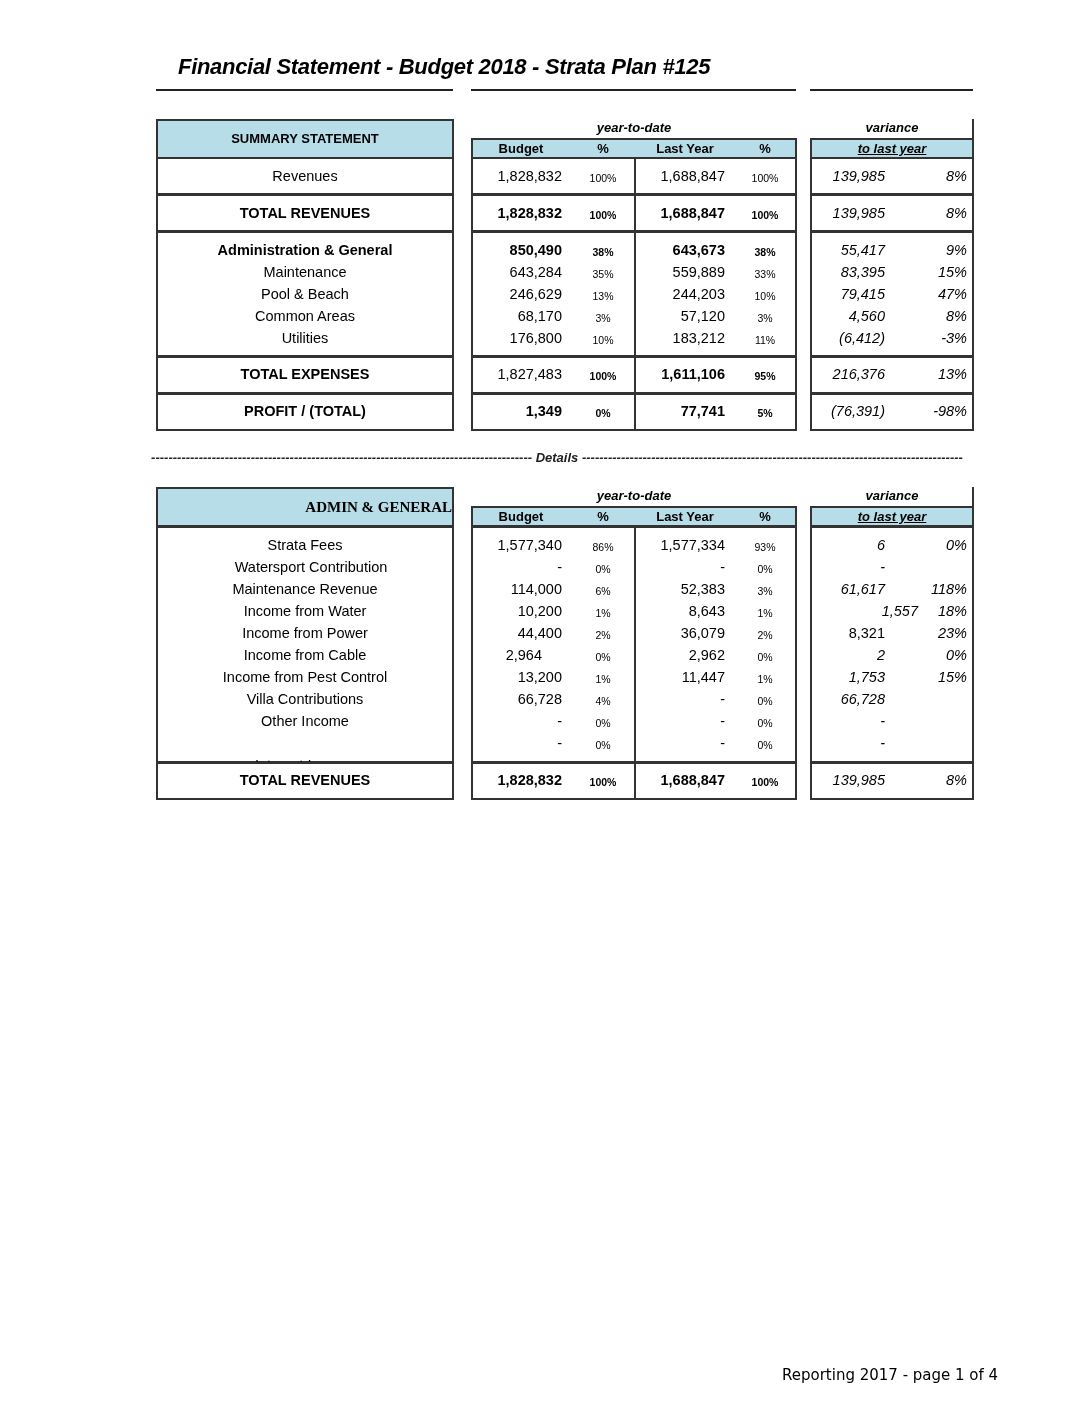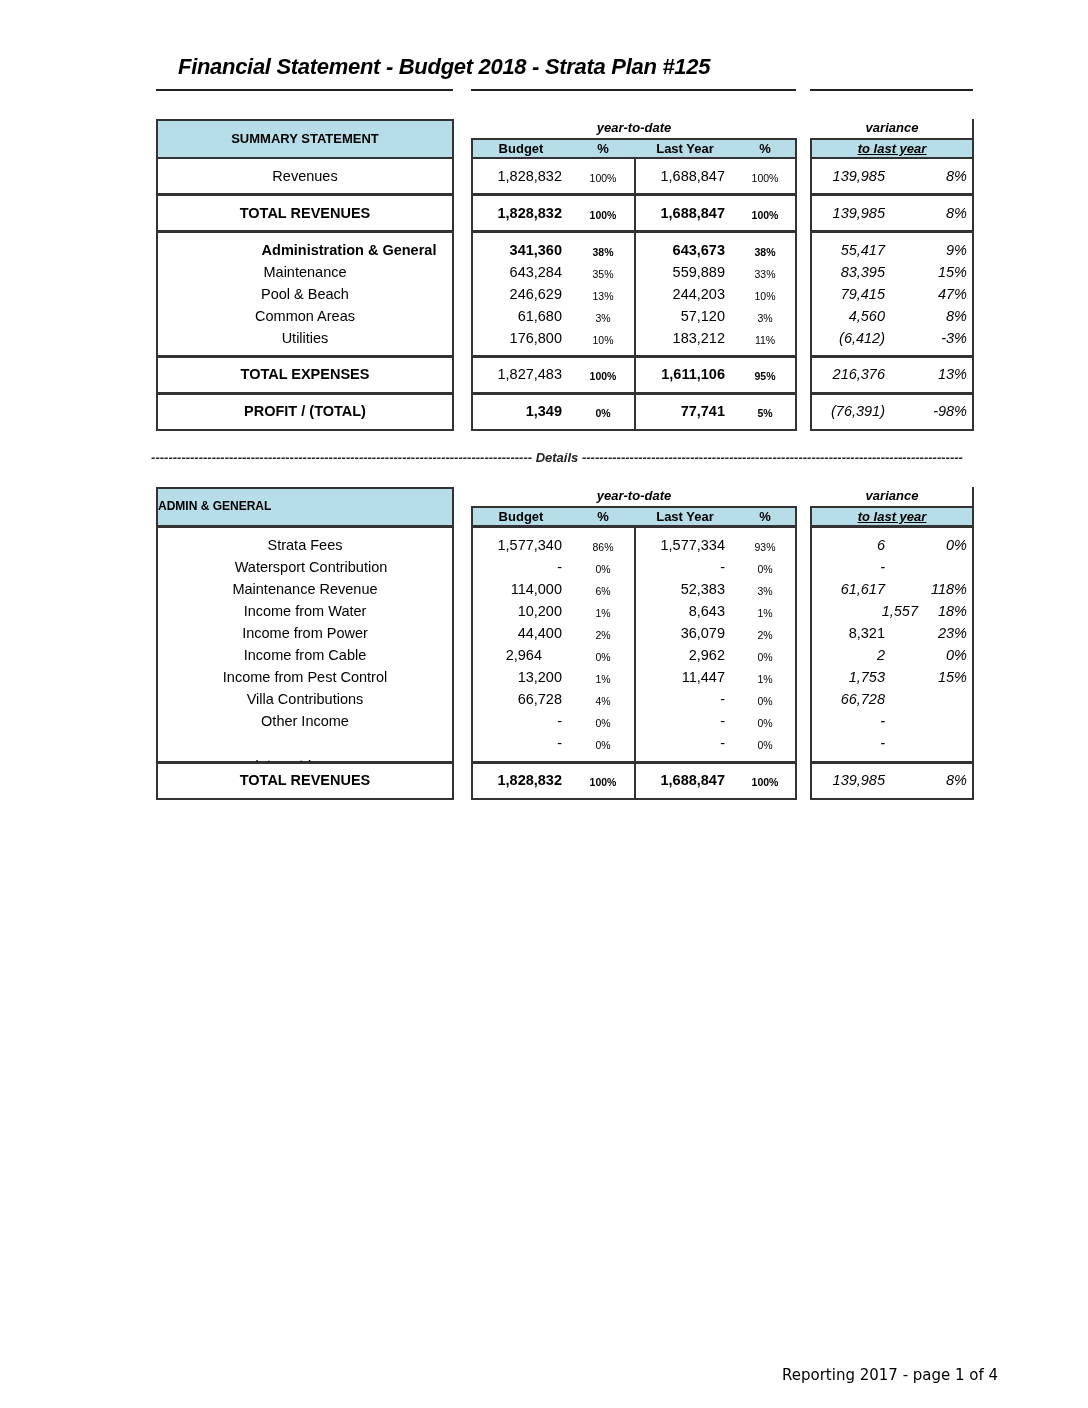--- a/index.html
+++ b/index.html
@@ -62,43 +62,43 @@
     <div class="cell right " style="left:442px;top:205px;width:120px;text-align:right;font-weight:bold;">1,828,832</div>
     <div class="cell center pct" style="left:583px;top:209px;width:40px;text-align:center;font-weight:bold;">100%</div>
     <div class="cell right " style="left:605px;top:205px;width:120px;text-align:right;font-weight:bold;">1,688,847</div>
     <div class="cell center pct" style="left:745px;top:209px;width:40px;text-align:center;font-weight:bold;">100%</div>
     <div class="cell right " style="left:785px;top:205px;width:100px;text-align:right;font-style:italic;">139,985</div>
     <div class="cell right " style="left:907px;top:205px;width:60px;text-align:right;font-style:italic;">8%</div>
     <div class="box" style="left:156px;top:231px;width:298px;height:126px;"></div>
     <div class="box" style="left:471px;top:231px;width:326px;height:126px;"></div>
     <div class="vline" style="left:634px;top:231px;height:126px;"></div>
     <div class="box" style="left:810px;top:231px;width:164px;height:126px;"></div>
-    <div class="label" style="top:242px;font-weight:bold;padding-left:44px;">Administration &amp; General</div>
-    <div class="cell right " style="left:442px;top:242px;width:120px;text-align:right;font-weight:bold;">341,360</div>
+    <div class="label" style="top:242px;font-weight:bold;">Administration &amp; General</div>
+    <div class="cell right " style="left:442px;top:242px;width:120px;text-align:right;font-weight:bold;">850,490</div>
     <div class="cell center pct" style="left:583px;top:246px;width:40px;text-align:center;font-weight:bold;">38%</div>
     <div class="cell right " style="left:605px;top:242px;width:120px;text-align:right;font-weight:bold;">643,673</div>
     <div class="cell center pct" style="left:745px;top:246px;width:40px;text-align:center;font-weight:bold;">38%</div>
     <div class="cell right " style="left:785px;top:242px;width:100px;text-align:right;font-style:italic;">55,417</div>
     <div class="cell right " style="left:907px;top:242px;width:60px;text-align:right;font-style:italic;">9%</div>
     <div class="label" style="top:264px;">Maintenance</div>
     <div class="cell right " style="left:442px;top:264px;width:120px;text-align:right;">643,284</div>
     <div class="cell center pct" style="left:583px;top:268px;width:40px;text-align:center;">35%</div>
     <div class="cell right " style="left:605px;top:264px;width:120px;text-align:right;">559,889</div>
     <div class="cell center pct" style="left:745px;top:268px;width:40px;text-align:center;">33%</div>
     <div class="cell right " style="left:785px;top:264px;width:100px;text-align:right;font-style:italic;">83,395</div>
     <div class="cell right " style="left:907px;top:264px;width:60px;text-align:right;font-style:italic;">15%</div>
     <div class="label" style="top:286px;">Pool &amp; Beach</div>
     <div class="cell right " style="left:442px;top:286px;width:120px;text-align:right;">246,629</div>
     <div class="cell center pct" style="left:583px;top:290px;width:40px;text-align:center;">13%</div>
     <div class="cell right " style="left:605px;top:286px;width:120px;text-align:right;">244,203</div>
     <div class="cell center pct" style="left:745px;top:290px;width:40px;text-align:center;">10%</div>
     <div class="cell right " style="left:785px;top:286px;width:100px;text-align:right;font-style:italic;">79,415</div>
     <div class="cell right " style="left:907px;top:286px;width:60px;text-align:right;font-style:italic;">47%</div>
     <div class="label" style="top:308px;">Common Areas</div>
-    <div class="cell right " style="left:442px;top:308px;width:120px;text-align:right;">61,680</div>
+    <div class="cell right " style="left:442px;top:308px;width:120px;text-align:right;">68,170</div>
     <div class="cell center pct" style="left:583px;top:312px;width:40px;text-align:center;">3%</div>
     <div class="cell right " style="left:605px;top:308px;width:120px;text-align:right;">57,120</div>
     <div class="cell center pct" style="left:745px;top:312px;width:40px;text-align:center;">3%</div>
     <div class="cell right " style="left:785px;top:308px;width:100px;text-align:right;font-style:italic;">4,560</div>
     <div class="cell right " style="left:907px;top:308px;width:60px;text-align:right;font-style:italic;">8%</div>
     <div class="label" style="top:330px;">Utilities</div>
     <div class="cell right " style="left:442px;top:330px;width:120px;text-align:right;">176,800</div>
     <div class="cell center pct" style="left:583px;top:334px;width:40px;text-align:center;">10%</div>
     <div class="cell right " style="left:605px;top:330px;width:120px;text-align:right;">183,212</div>
     <div class="cell center pct" style="left:745px;top:334px;width:40px;text-align:center;">11%</div>
@@ -129,21 +129,21 @@
   </div>
 
 <div class="abs details">
   <span>----------------------------------------------------------------------------------------</span>
   <span>Details</span>
   <span>----------------------------------------------------------------------------------------</span>
 </div>
 
 <div id="admin">
     <div class="box hdr" style="left:156px;top:487px;width:298px;height:40px;">
-      <div style="position:absolute;left:0;right:0;top:10px;text-align:left;font-size:12px;font-weight:bold;">ADMIN &amp; GENERAL</div>
+      <div style="position:absolute;left:0;right:0;top:10px;text-align:right;font-size:15px;font-weight:bold;font-family:Liberation Serif, serif;">ADMIN &amp; GENERAL</div>
     </div>
     <div class="grouphead" style="left:471px;top:488px;width:326px;">year-to-date</div>
     <div class="grouphead" style="left:810px;top:488px;width:164px;">variance</div>
     <div class="vline" style="left:972px;top:487px;height:20px;"></div>
     <div class="box hdr" style="left:471px;top:506px;width:326px;height:21px;"></div>
     <div class="box hdr" style="left:810px;top:506px;width:164px;height:21px;"></div>
     <div class="colhead" style="left:481px;top:509px;width:80px;">Budget</div>
     <div class="colhead" style="left:583px;top:509px;width:40px;">%</div>
     <div class="colhead" style="left:645px;top:509px;width:80px;">Last Year</div>
     <div class="colhead" style="left:745px;top:509px;width:40px;">%</div>

